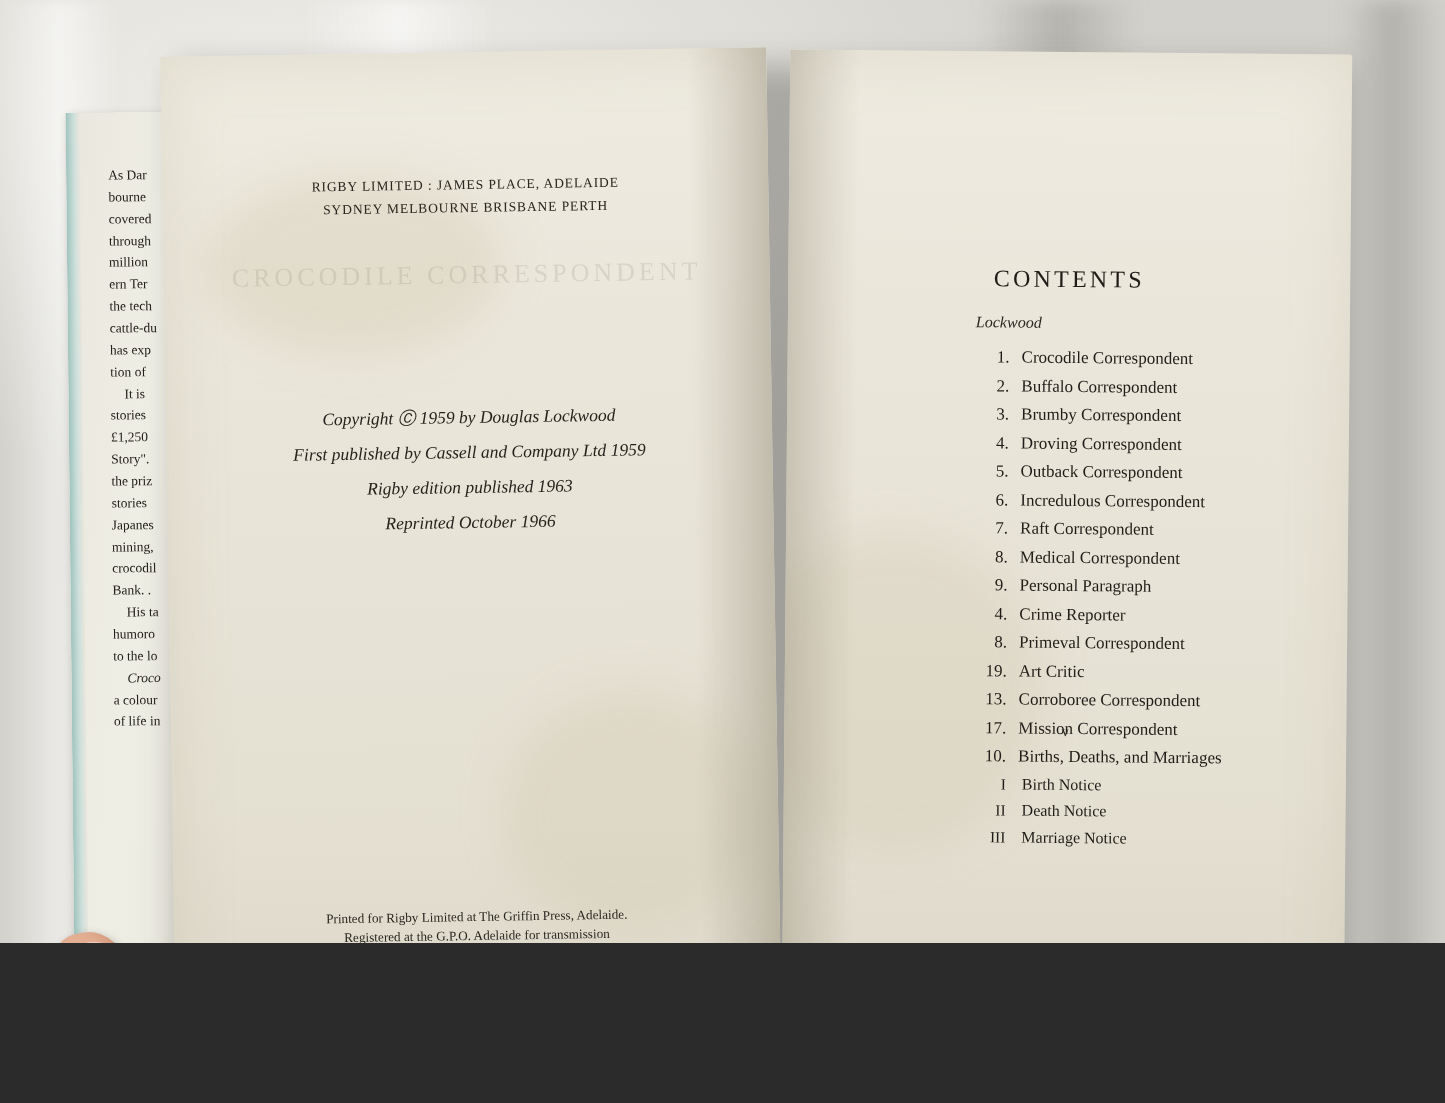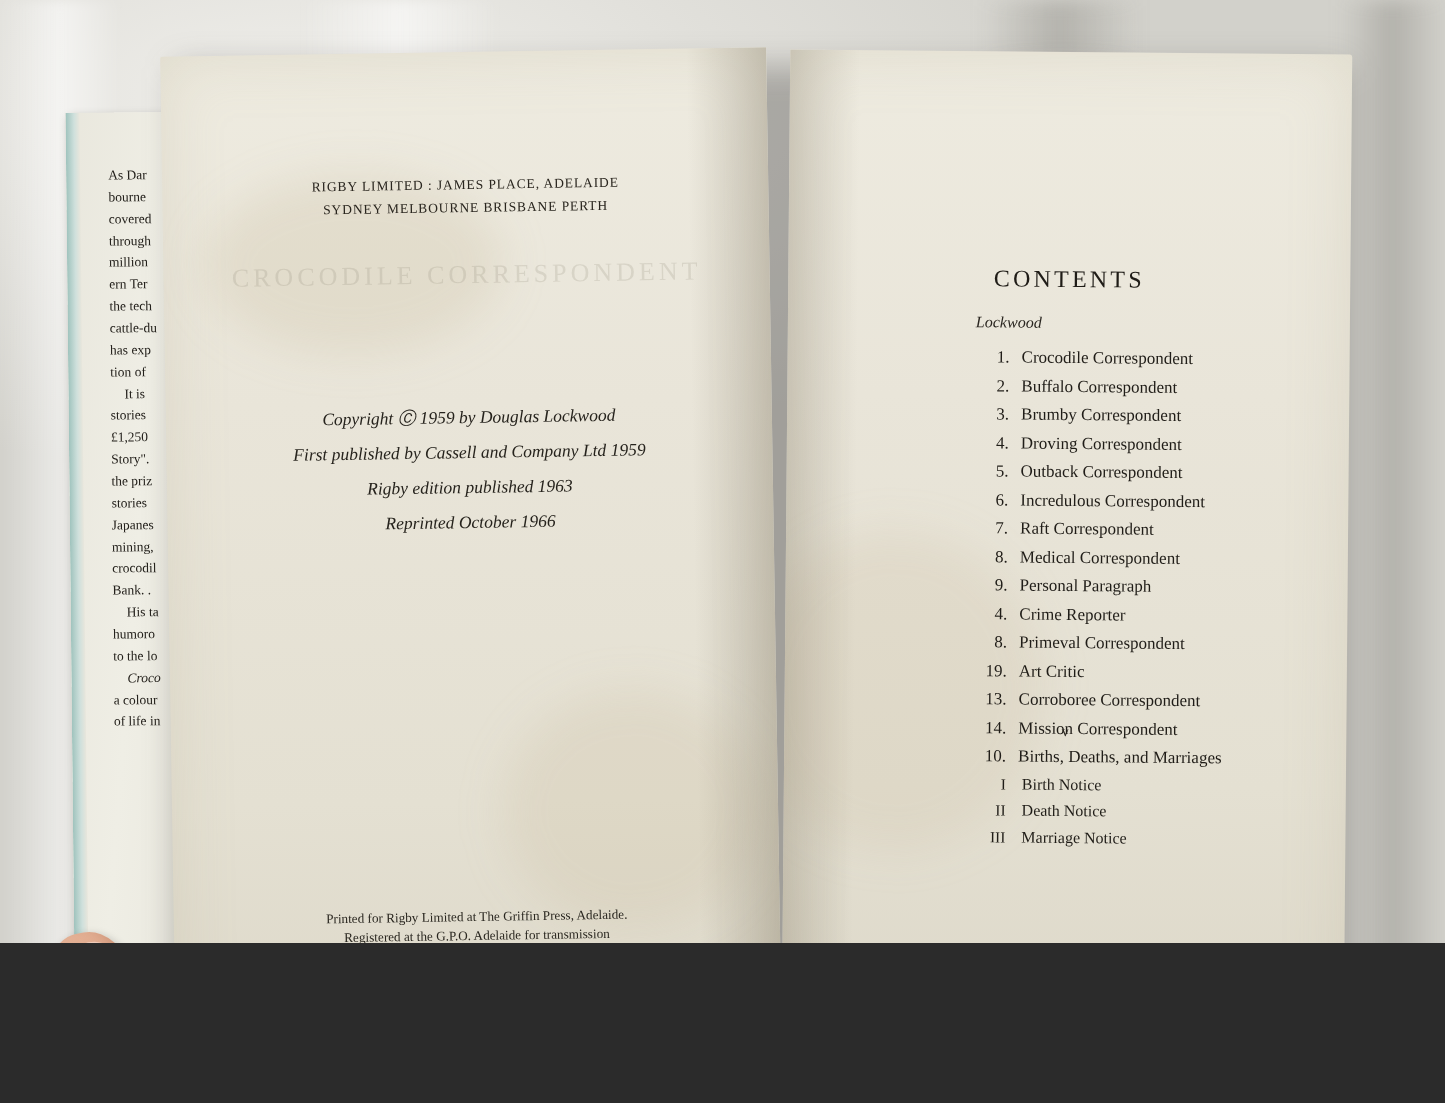--- a/index.html
+++ b/index.html
@@ -430,21 +430,21 @@
           <span class="toc-num">19.</span>
           <span class="toc-label">Art Critic</span>
 
         </div>
         <div class="toc-row">
           <span class="toc-num">13.</span>
           <span class="toc-label">Corroboree Correspondent</span>
 
         </div>
         <div class="toc-row">
-          <span class="toc-num">14.</span>
+          <span class="toc-num">17.</span>
           <span class="toc-label">Mission Correspondent</span>
 
         </div>
         <div class="toc-row">
           <span class="toc-num">10.</span>
           <span class="toc-label">Births, Deaths, and Marriages</span>
 
         </div>
         <div class="toc-row sub">
           <span class="toc-num">I</span>

